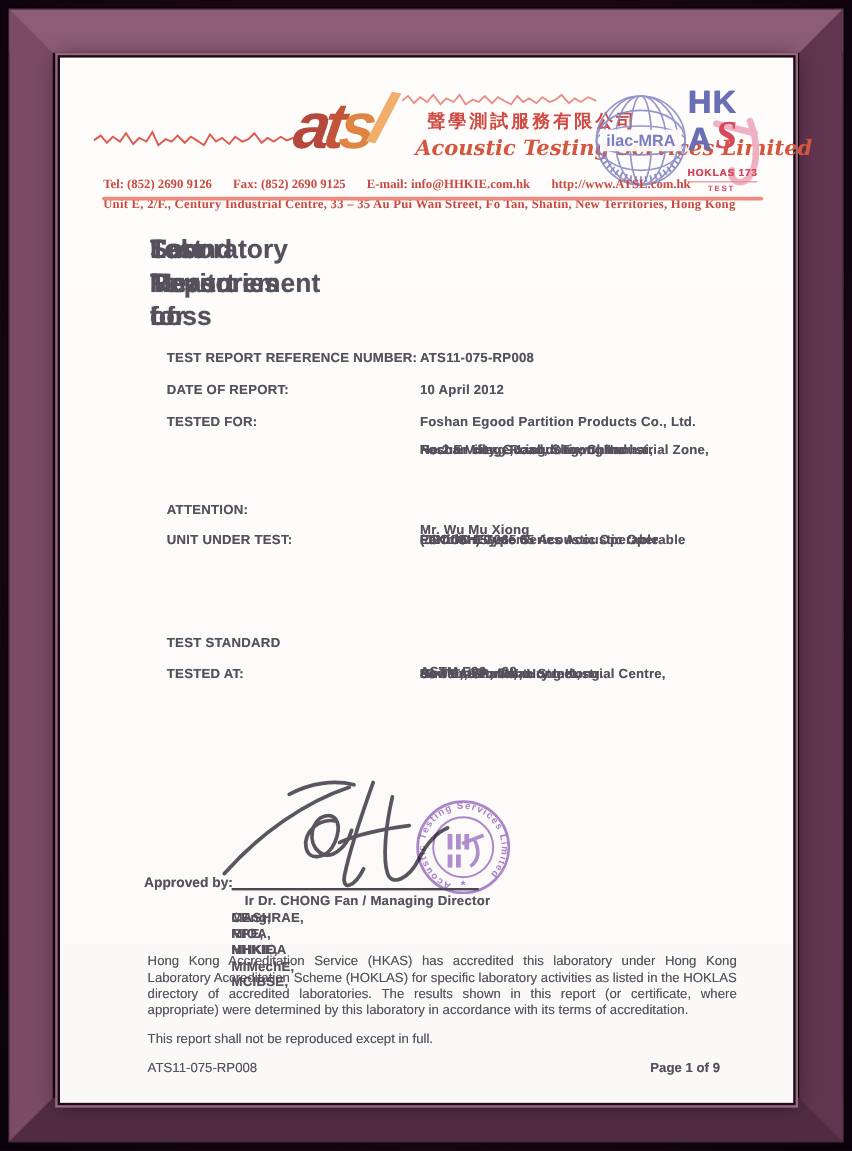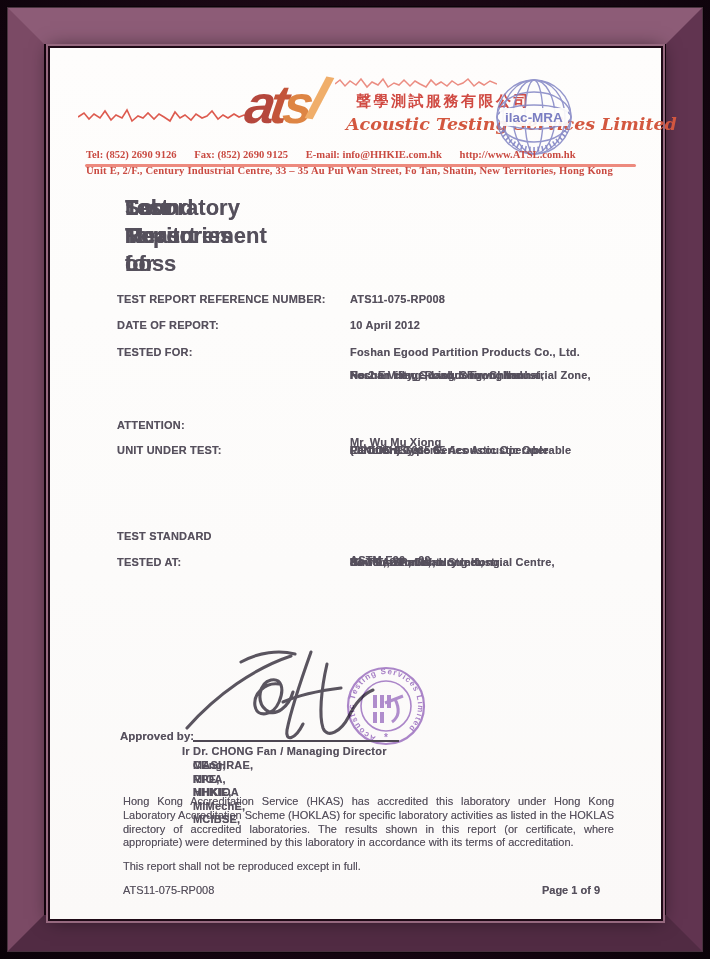--- a/index.html
+++ b/index.html
@@ -24,29 +24,29 @@
   
   .hkas{left:523px;top:22px;width:76px;height:92px;}
   .hkas .row{position:relative;display:block;line-height:25px;font:bold 27px "Liberation Sans",sans-serif;color:#6a6eb4;letter-spacing:1px;text-shadow:.8px 0 0 #6a6eb4;}
   .hkas .s-red{position:absolute;left:23px;top:-6px;font:italic bold 33px "Liberation Serif",serif;color:#d5495c;text-shadow:none;letter-spacing:0;}
   .hkas .tick{position:absolute;left:20px;top:-12px;width:54px;height:70px;}
   .hoklas{position:relative;display:inline-block;margin-top:7px;font:bold 8.5px "Liberation Sans",sans-serif;color:#d5495c;letter-spacing:.6px;border-bottom:1.5px solid #e98a96;padding-bottom:2px;text-shadow:0 0 .4px #d5495c;}
   .hkas .test{position:relative;display:block;margin:2px 0 0 17px;font:bold 6.5px "Liberation Sans",sans-serif;color:#d5495c;letter-spacing:1.5px;}
   
   .title{left:75px;top:146px;font:bold 22px "Liberation Sans",sans-serif;color:#55505c;text-shadow:0 0 .6px rgba(85,80,92,.6);}
   .title .line{line-height:28px;}
-  .lbl{font:bold 11px "Liberation Sans",sans-serif;letter-spacing:.2px;left:67px;}
+  .lbl{font:bold 11px "Liberation Sans",sans-serif;letter-spacing:.2px;left:89px;}
   .val{font:bold 11px "Liberation Sans",sans-serif;letter-spacing:.2px;left:300px;width:313px;}
   .val .line{line-height:13px;}
   .unit-val .line:nth-child(1), .unit-val .line:nth-child(3){text-align:justify;text-align-last:justify;}
   
   .sig-svg{left:133px;top:596px;width:200px;height:104px;}
   .sig-line{left:143px;top:692px;width:206px;height:2px;background:#4d4752;}
   .approved{left:70px;top:682px;font:bold 11.5px "Liberation Sans",sans-serif;}
-  .appr-name{left:132px;top:697px;font:bold 11px "Liberation Sans",sans-serif;letter-spacing:.2px;}
+  .appr-name{left:154px;top:697px;font:bold 11px "Liberation Sans",sans-serif;letter-spacing:.2px;}
   .appr-quals{left:143px;top:711px;font:bold 11px "Liberation Sans",sans-serif;letter-spacing:.2px;}
   .appr-quals .line{line-height:13.5px;}
   .stamp{left:281px;top:603px;width:110px;height:110px;opacity:.82;mix-blend-mode:multiply;}
   
   .accred{left:73px;top:747px;width:491px;font:11px/13.8px "Liberation Sans",sans-serif;text-align:justify;}
   .repro{left:73px;top:812px;font:11px "Liberation Sans",sans-serif;}
   .foot-ref{left:73px;top:836px;font:11px "Liberation Sans",sans-serif;}
   .foot-page{right:61px;top:836px;font:bold 11px "Liberation Sans",sans-serif;}
 </style>
 </head>
@@ -77,20 +77,32 @@
         <ellipse cx="40" cy="40" rx="21" ry="37"></ellipse>
         <ellipse cx="40" cy="40" rx="31" ry="37"></ellipse>
         <ellipse cx="40" cy="40" rx="37" ry="12"></ellipse>
         <ellipse cx="40" cy="40" rx="37" ry="25"></ellipse>
       </g>
       <path d="M8,54 A37,37 0 0 0 72,54" fill="none" stroke="#8285c4" stroke-width="5" stroke-dasharray="1.6,2.6" opacity="0.9"></path>
       <rect x="6" y="31" width="68" height="18" fill="#fefdfc" opacity="0.92"></rect>
       <text x="40" y="45" text-anchor="middle" font-family="Liberation Sans,sans-serif" font-size="13.5" font-weight="bold" fill="#7b7ec2">ilac-MRA</text>
     </svg>
 
+    <div class="hkas">
+      <span class="row" style="position:relative;">HK</span>
+      <span class="row" style="position:relative;">
+        <span style="position:static;">A</span>
+        <svg class="tick" viewBox="0 0 54 70">
+          <path d="M4,14 L36,22 M32,12 C39,30 39,50 30,60 C24,66 15,62 17,53" fill="none" stroke="#efb0c2" stroke-width="5.5" stroke-linecap="round"></path>
+        </svg>
+        <span class="s-red">S</span>
+      </span>
+      <span class="hoklas">HOKLAS 173</span>
+      <span class="test">TEST</span>
+    </div>
 
     <div class="addr1">Unit E, 2/F., Century Industrial Centre, 33 – 35 Au Pui Wan Street, Fo Tan, Shatin, New Territories, Hong Kong</div>
     <div class="addr2">
       <span>Tel: (852) 2690 9126</span>
       <span>Fax: (852) 2690 9125</span>
       <span>E-mail: info@HHKIE.com.hk</span>
       <span>http://www.ATSL.com.hk</span>
     </div>
     <div class="red-rule"></div>
 

